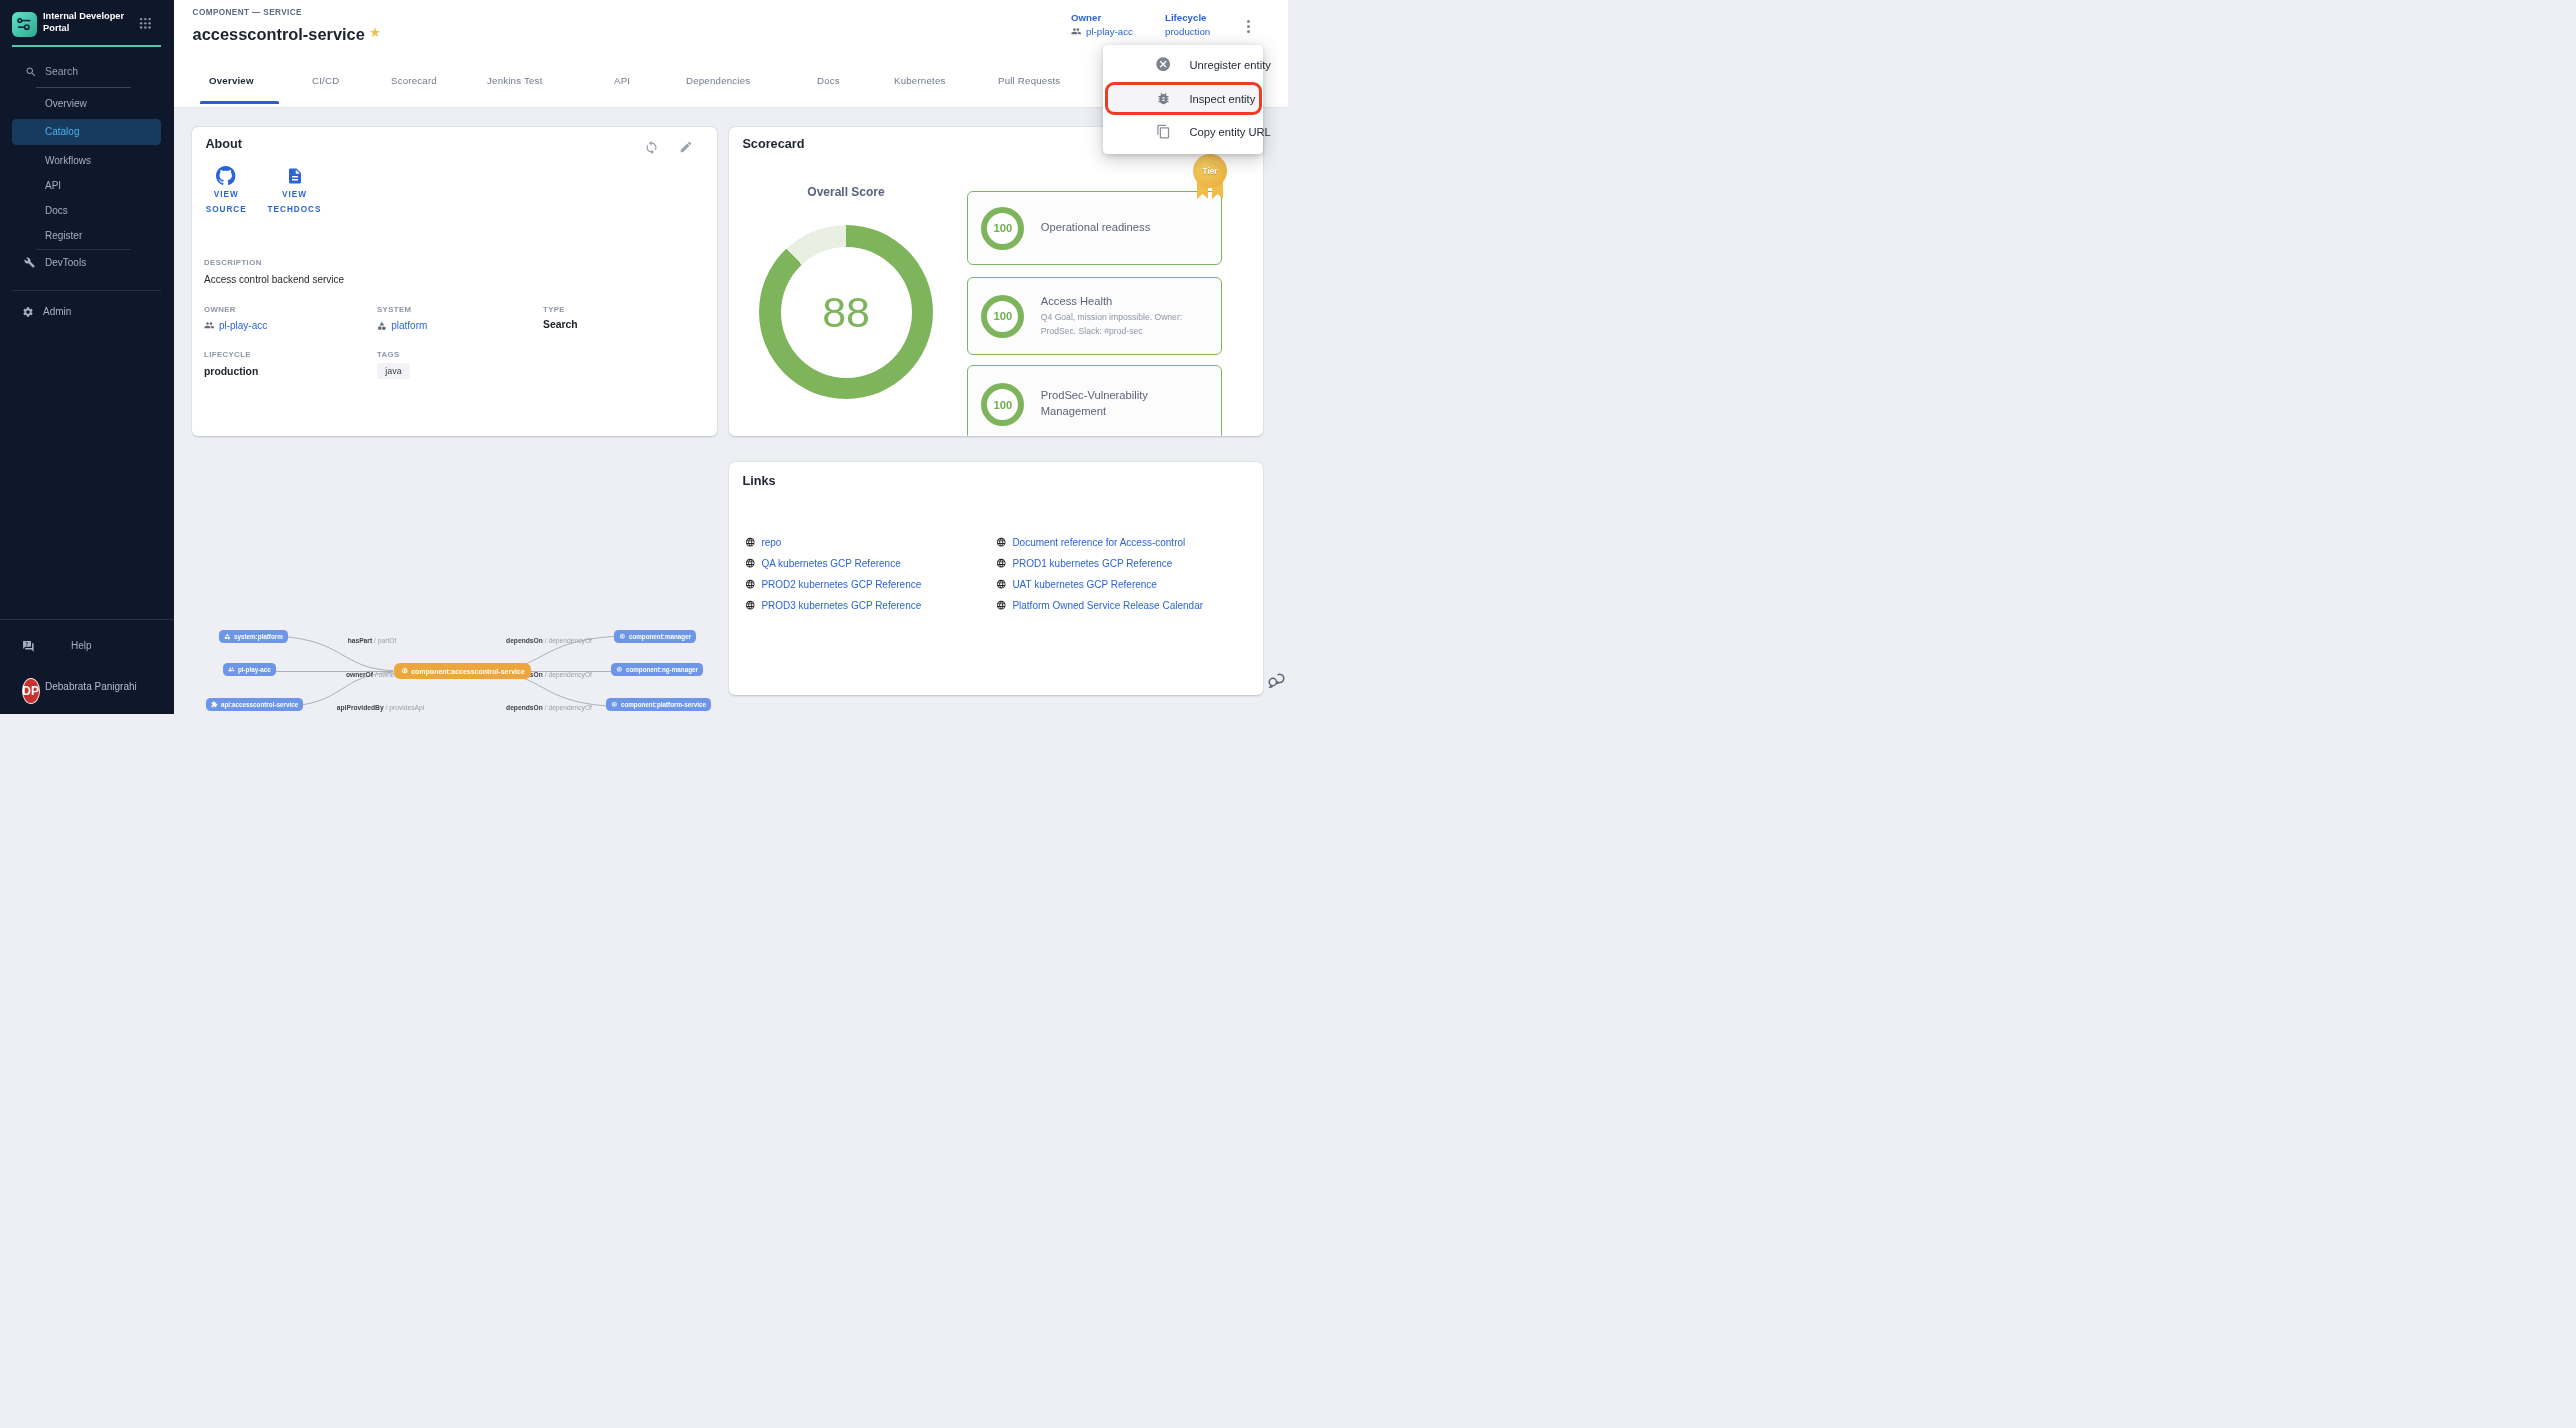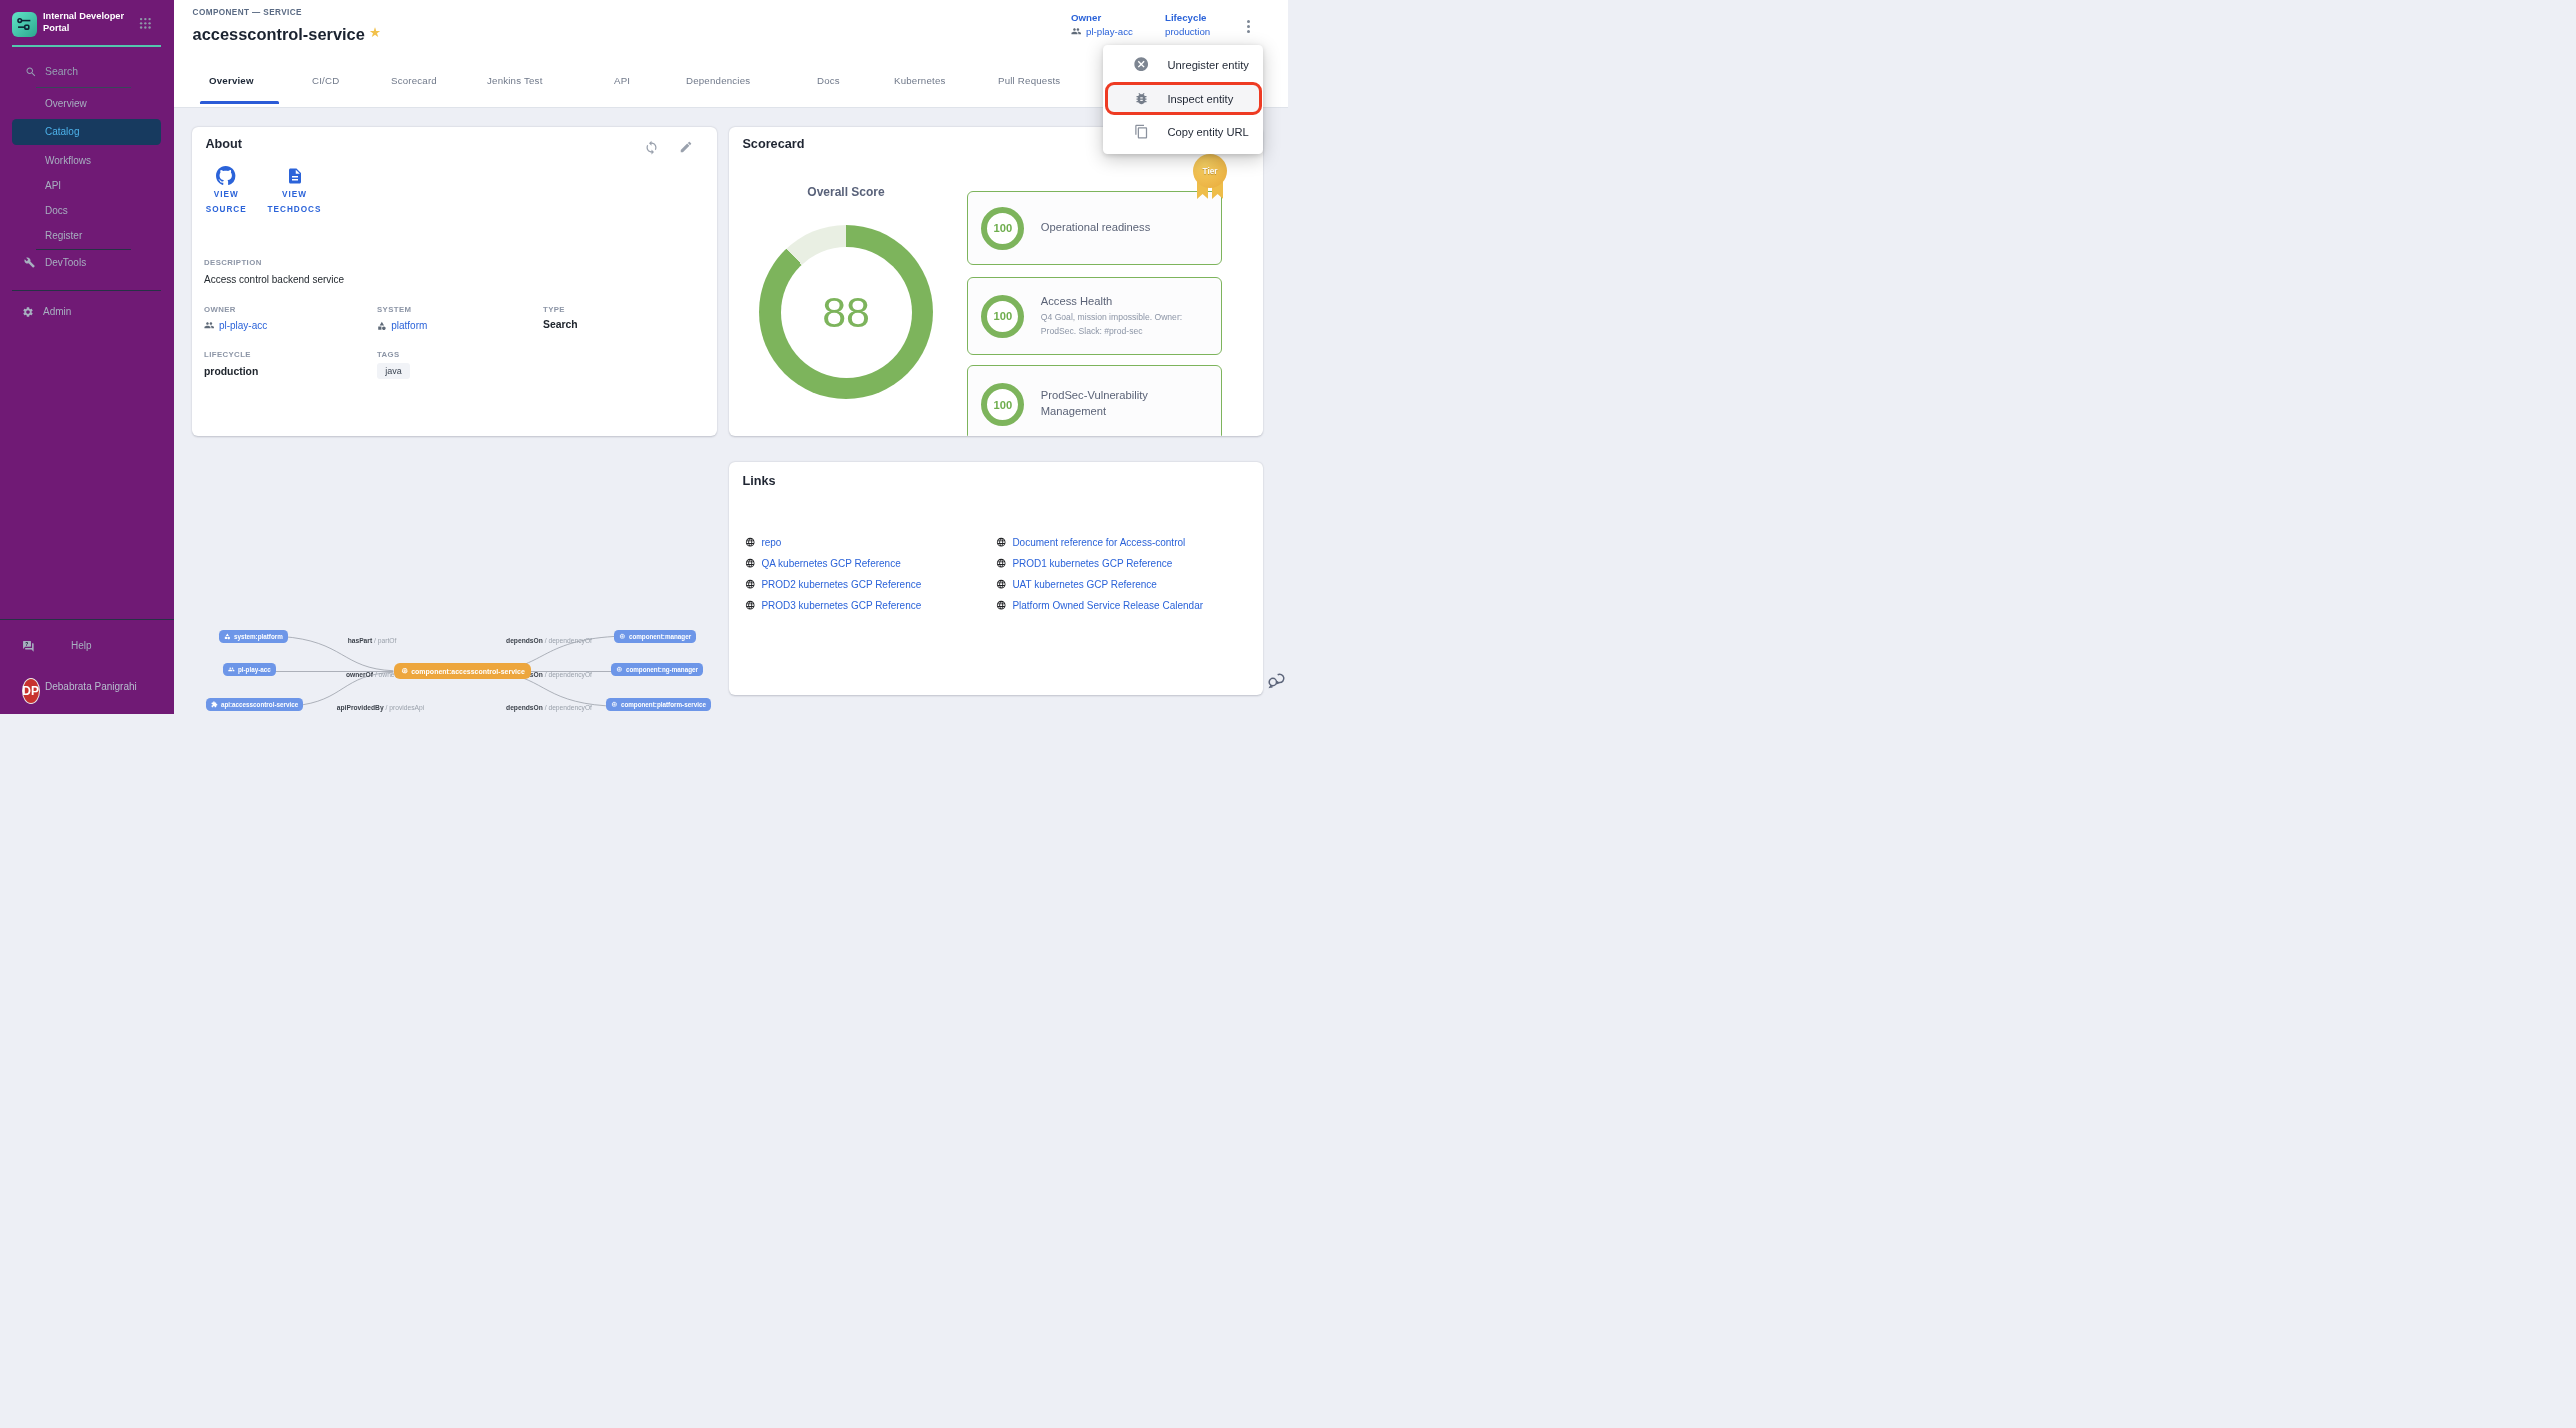--- a/index.html
+++ b/index.html
@@ -1,20 +1,20 @@
 <!DOCTYPE html>
 <html style="font-size:12px"><head>
 <meta charset="utf-8">
 <style>
   html,body{margin:0;padding:0;background:#edeff5;}
   .page{position:relative;width:1288px;height:714px;overflow:hidden;background:#edeff5;
         font-family:"Liberation Sans",sans-serif;-webkit-font-smoothing:antialiased;}
   .abs{position:absolute;}
   
-  .sidebar{position:absolute;left:0;top:0;width:174px;height:714px;background:#701a75;}
+  .sidebar{position:absolute;left:0;top:0;width:174px;height:714px;background:#0f172a;}
   .logo-box{position:absolute;left:12px;top:12px;width:25px;height:25px;border-radius:6px;
             background:linear-gradient(135deg,#62e3c8,#2ba98e);display:flex;align-items:center;justify-content:center;}
   .logo-title{position:absolute;left:43px;top:10.4px;width:91px;color:#fff;font-size:9.3px;font-weight:700;line-height:1.3;}
   .teal-bar{position:absolute;left:12px;top:45px;width:149px;height:2.2px;background:#53c7ae;}
   .side-search-text{position:absolute;left:45px;top:66px;font-size:10.4px;color:#96a0b3;}
   .side-underline{position:absolute;left:36px;top:87px;width:95px;height:0.7px;background:#39465a;}
   .nav-item{position:absolute;left:45px;font-size:10px;color:#a7b0c0;cursor:pointer;}
   .nav-active-box{position:absolute;left:12px;top:119px;width:149px;height:26px;background:#173a5f;border-radius:4.5px;}
   .nav-active{color:#4db2ea;}
   .side-div{position:absolute;background:#263245;height:0.7px;}
@@ -54,21 +54,21 @@
   .si-title{font-size:11.2px;color:#5b6377;line-height:1.45;}
   .si-sub{font-size:8.6px;color:#8c95a6;line-height:1.6;margin-top:2.2px;}
   .tier-badge{position:absolute;left:1193px;top:154px;width:34px;height:34px;border-radius:50%;z-index:5;
               background:radial-gradient(circle at 35% 30%,#f6cf62,#e8a93a);display:flex;align-items:center;justify-content:center;
               color:#fff;font-size:8.2px;font-weight:700;text-shadow:0 0.7px 0.7px rgba(120,80,0,.4);}
   .tier-tail{position:absolute;top:181px;width:11.2px;height:18px;background:#eebd4a;z-index:4;
              clip-path:polygon(0 0,100% 0,100% 100%,50% 72%,0 100%);}
   
   .menu{position:absolute;left:1103px;top:45px;width:160px;height:109px;background:#fff;border-radius:4.5px;z-index:50;
         box-shadow:0 4.5px 18px rgba(0,0,0,.22),0 1.5px 4.5px rgba(0,0,0,.12);}
-  .menu-item{position:absolute;left:12px;width:160px;height:33px;display:flex;align-items:center;cursor:pointer;z-index:3;}
+  .menu-item{position:absolute;left:0;width:160px;height:33px;display:flex;align-items:center;cursor:pointer;z-index:3;padding-left:34px;}
   .menu-item .mi-icon{margin-left:18px;width:16.4px;display:flex;justify-content:center;}
   .menu-item .mi-label{margin-left:18px;font-size:11.2px;color:#1f2633;}
   .annotation{position:absolute;left:1.5px;top:37px;width:157px;height:33px;border:3.7px solid #ee3b23;border-radius:9px;
               background:#f5f5f7;box-sizing:border-box;z-index:2;}
   
   .node{position:absolute;display:inline-flex;align-items:center;gap:3px;height:13.4px;padding:0 5.2px;border-radius:4.5px;
         background:#6d96e8;color:#fff;font-size:6.3px;font-weight:700;white-space:nowrap;z-index:3;cursor:pointer;}
   .node.center{background:#eda63d;height:16.4px;font-size:7px;border-radius:6px;padding:0 6.7px;}
   .edge-label{position:absolute;width:104px;text-align:center;font-size:6.7px;white-space:nowrap;z-index:2;}
   .edge-label .p1{color:#3d434c;font-weight:700;}

